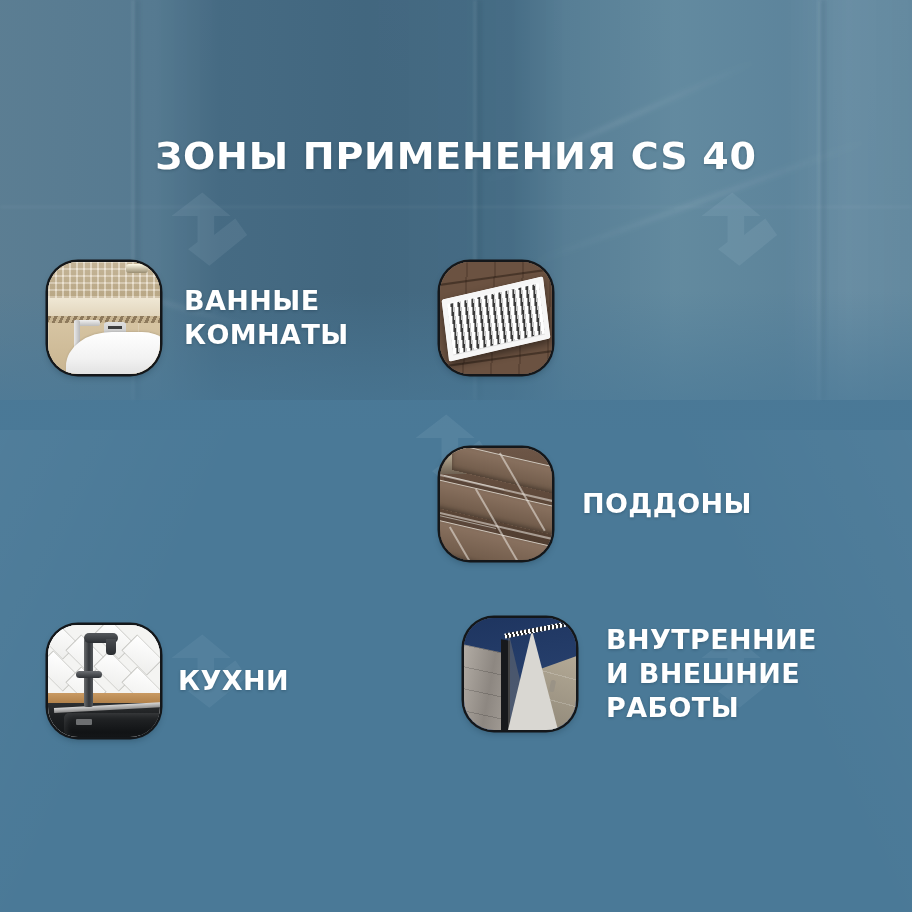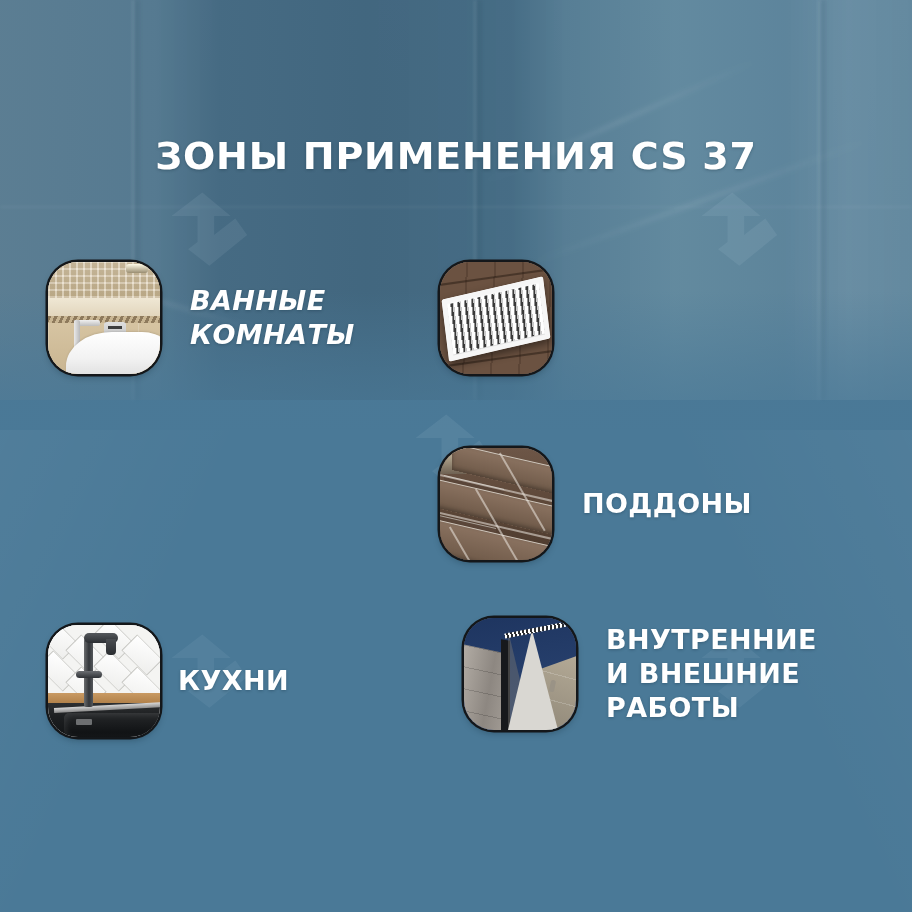--- a/index.html
+++ b/index.html
@@ -136,21 +136,21 @@
     font-weight: bold;
     font-size: 27px;
     line-height: 34px;
     letter-spacing: 0.4px;
     text-shadow: 0 1px 3px rgba(18,42,58,0.32);
     white-space: pre-line;
   }
 
   
   #item-0 { left: 48px;  top: 262px; }
-  #item-0 .label { margin-left: 30px; font-style: italic; }
+  #item-0 .label { margin-left: 24px; }
   #item-1 { left: 440px; top: 262px; }
   #item-1 .label { margin-left: 30px; }
   #item-2 { left: 48px;  top: 448px; }
   #item-2 .label { margin-left: 30px; }
   #item-3 { left: 440px; top: 448px; }
   #item-3 .label { margin-left: 30px; }
   #item-4 { left: 48px;  top: 625px; }
   #item-4 .label { margin-left: 18px; }
   #item-5 { left: 440px; top: 618px; padding-left: 24px; }
   #item-5 .label { margin-left: 30px; }
@@ -475,21 +475,21 @@
           <path d="M20 34 L46 14 L70 34 L56 34 L56 50 L74 36 L84 50 L52 76 L34 62 L42 56 L42 34 Z" fill="#cfe2ef"></path>
         </svg>
     </div>
     <div class="wm" style="left:678px; top:618px; opacity:.07;">
       <svg viewBox="0 0 100 100">
           <path d="M20 34 L46 14 L70 34 L56 34 L56 50 L74 36 L84 50 L52 76 L34 62 L42 56 L42 34 Z" fill="#cfe2ef"></path>
         </svg>
     </div>
   </div>
 
-  <div class="title">ЗОНЫ ПРИМЕНЕНИЯ CS 37</div>
+  <div class="title">ЗОНЫ ПРИМЕНЕНИЯ CS 40</div>
 
   <div class="item" id="item-0">
     <div class="thumb">
       <div class="scene sc-bath">
         <div class="mosaic"></div>
         <div class="band"></div>
         <div class="pencil"></div>
         <div class="wall2"></div>
         <div class="light"></div>
         <div class="spout-arm"></div>

